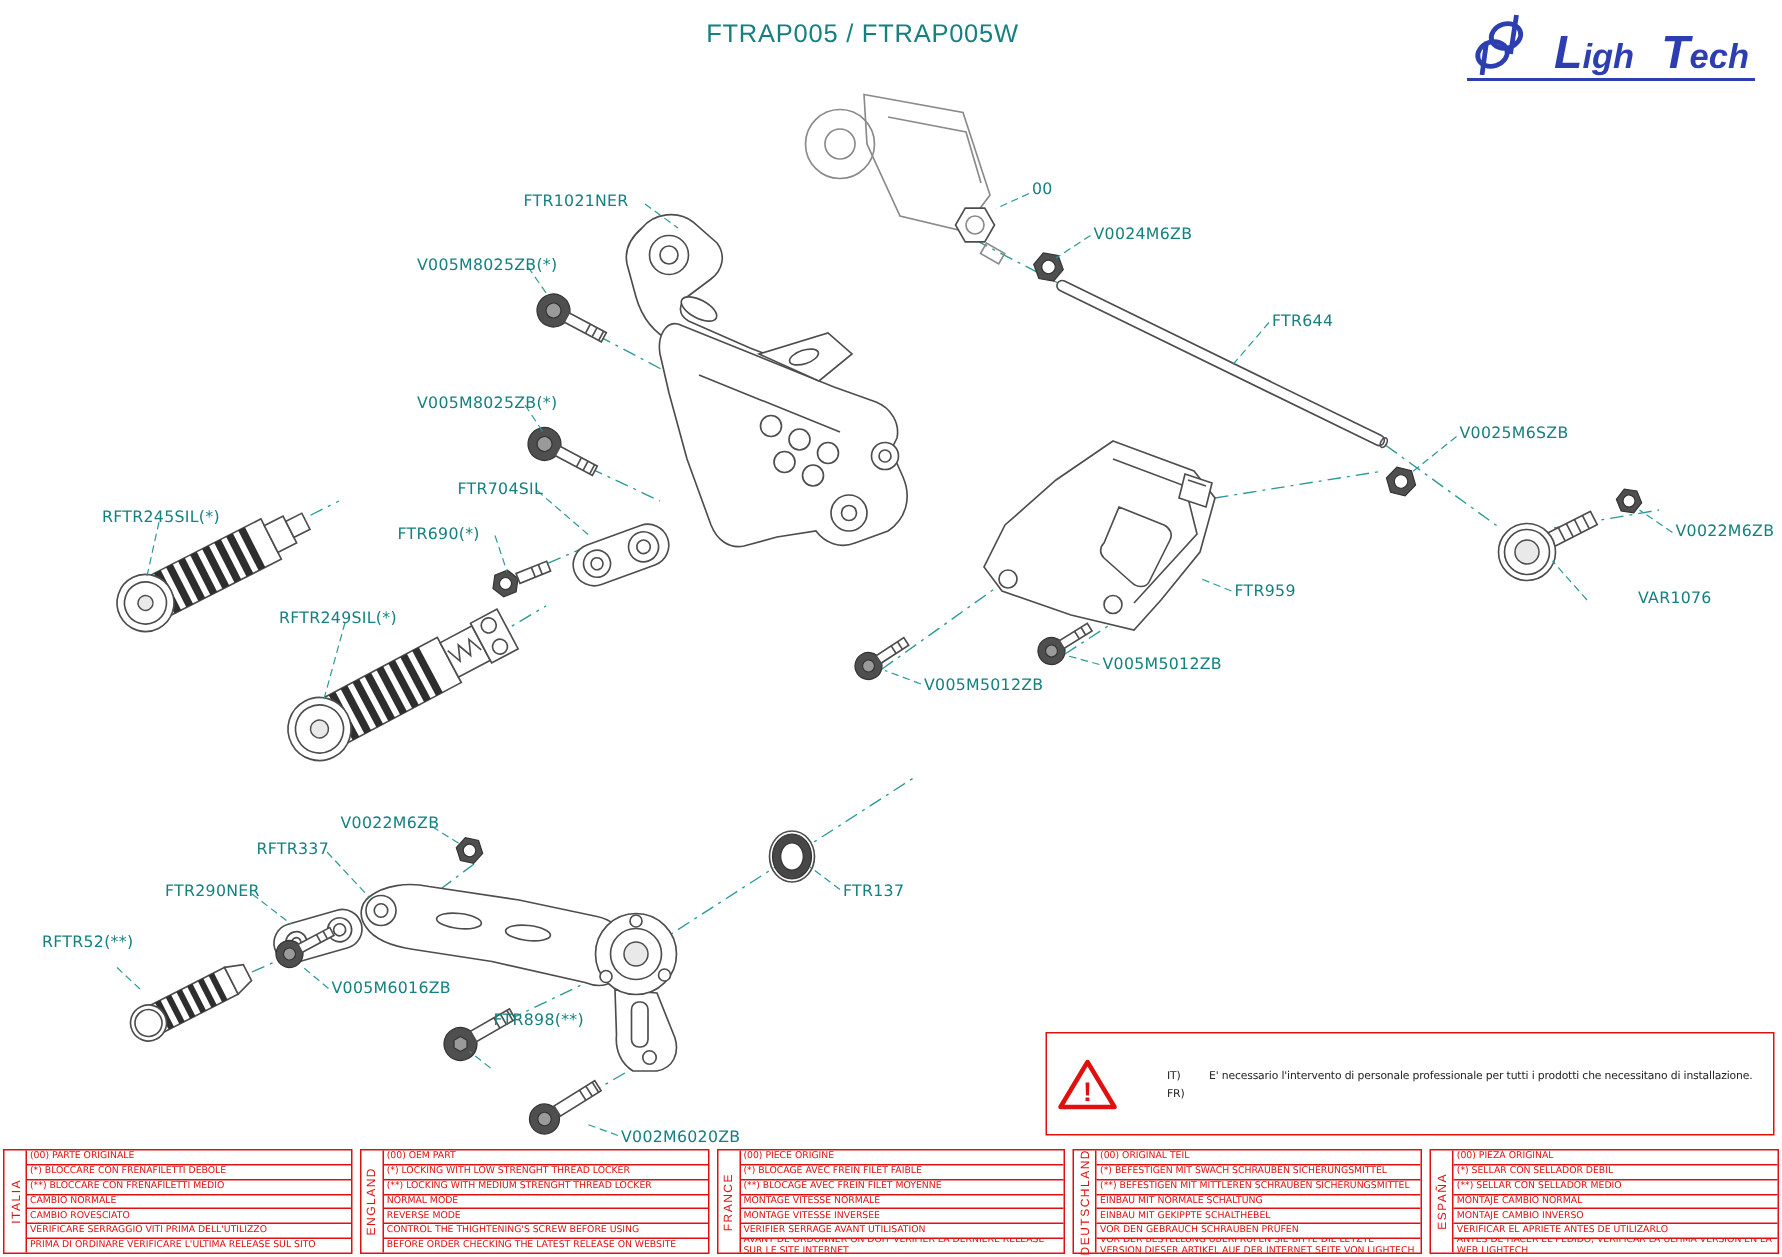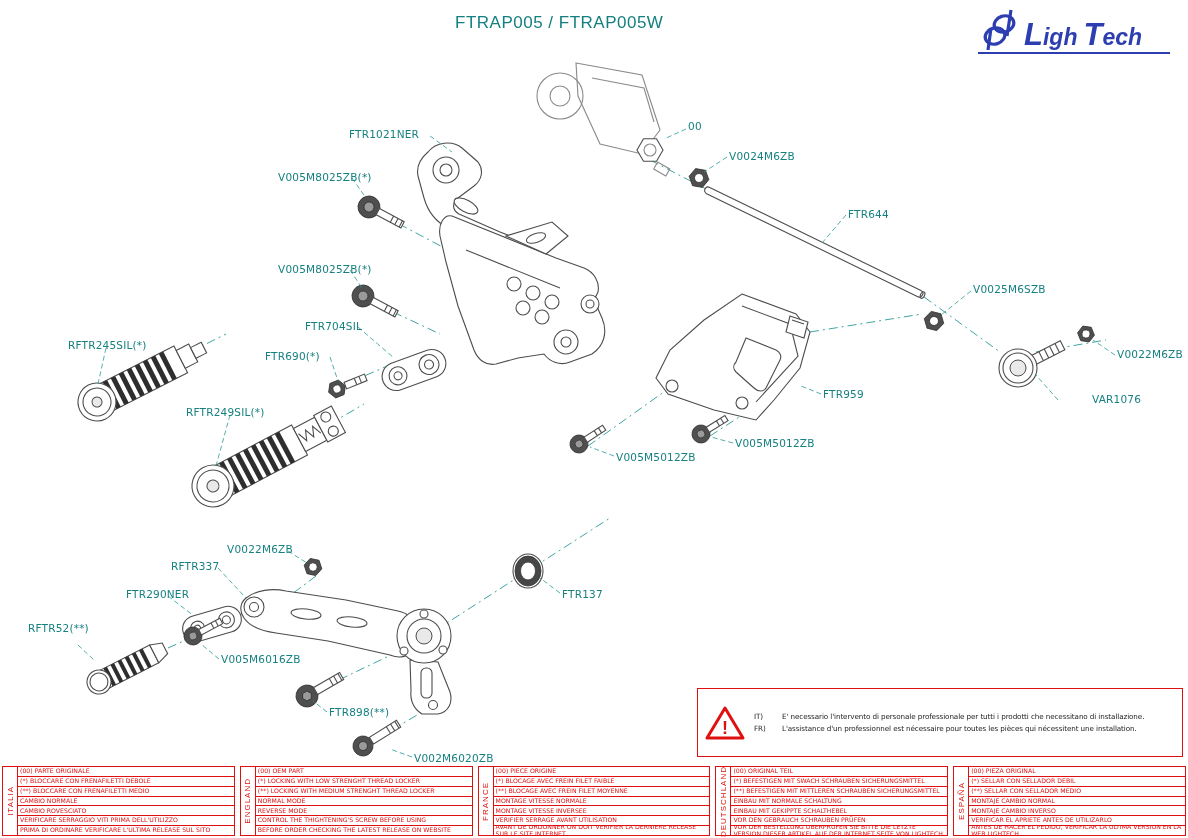--- a/index.html
+++ b/index.html
@@ -1,23 +1,23 @@
 <!DOCTYPE html>
 <html><head>
 <meta charset="utf-8">
 <style>
   html,body{margin:0;padding:0;background:#fff;}
   .canvas{position:relative;width:1188px;height:838px;background:#fff;overflow:hidden;
           font-family:"DejaVu Sans", sans-serif;}
   
-  .page-title{position:absolute;left:455px;top:13px;width:240px;
+  .page-title{position:absolute;left:455px;top:13px;width:240px;text-align:center;
       color:#168080;font-size:17px;letter-spacing:.5px;font-family:"Liberation Sans",sans-serif;}
   
   .logo{position:absolute;right:18px;top:8px;width:192px;display:flex;align-items:flex-end;
-        gap:6px;border-bottom:2px solid #2d3fb0;padding-bottom:2px;}
+        gap:18px;border-bottom:2px solid #2d3fb0;padding-bottom:2px;}
   .logo-word{display:inline-block;color:#2d3fb0;font-weight:bold;font-style:italic;
         font-family:"Liberation Sans",sans-serif;font-size:23px;line-height:1;}
   .logo-word::first-letter{font-size:31px;}
   
   svg.art{position:absolute;left:0;top:0;}
   .ln{stroke:#4d4d4d;fill:none;stroke-width:1.1;}
   .lt{stroke:#8a8a8a;fill:none;stroke-width:1.1;}
   .fw{fill:#fff;stroke:#4d4d4d;stroke-width:1.1;}
   .fg{fill:#e9e9e9;stroke:#4d4d4d;stroke-width:1;}
   .dk{fill:#4f4f4f;stroke:#333;stroke-width:.8;}
@@ -25,21 +25,21 @@
   .dash{stroke:#2a9a97;stroke-width:.9;fill:none;stroke-dasharray:9 4 2 4;}
   .leader{stroke:#2a9a97;stroke-width:.8;fill:none;stroke-dasharray:5 3;}
   
   .plabel{position:absolute;color:#168080;font-size:10.5px;letter-spacing:.2px;white-space:nowrap;}
   
   .warning-box{position:absolute;left:697px;top:688px;width:486px;height:69px;
       border:1.2px solid #e01010;box-sizing:border-box;display:flex;align-items:center;
       padding:3px 6px;gap:8px;background:#fff;}
   .warn-lines{flex:1;min-width:0;}
   .warn-line{display:flex;gap:4px;font-size:7.2px;color:#222;line-height:1.6;
-      letter-spacing:-.1px;white-space:nowrap;overflow:hidden;}
+      letter-spacing:-.1px;white-space:nowrap;overflow:hidden;margin-left:24px;}
   .warn-code{width:24px;flex:0 0 auto;}
   
   .tables{position:absolute;left:2px;right:2px;top:766px;height:70px;display:flex;gap:5px;}
   .lang-table{flex:1;display:flex;border:1px solid #e01010;box-sizing:border-box;background:#fff;min-width:0;}
   .lang-label{width:14px;flex:0 0 auto;border-right:1px solid #e01010;display:flex;
       align-items:center;justify-content:center;color:#e01010;}
   .lang-label span{writing-mode:vertical-rl;transform:rotate(180deg);font-size:8px;
       letter-spacing:1px;font-family:"Liberation Sans",sans-serif;}
   .lang-rows{flex:1;display:flex;flex-direction:column;min-width:0;}
   .lang-row{flex:1;border-top:1px solid #e01010;color:#e01010;font-size:6.2px;line-height:1.05;
@@ -365,41 +365,40 @@
     <span class="plabel" style="left:729px;top:150px">V0024M6ZB</span>
     <span class="plabel" style="left:848px;top:208px">FTR644</span>
     <span class="plabel" style="left:973px;top:283px">V0025M6SZB</span>
     <span class="plabel" style="left:1117px;top:348px">V0022M6ZB</span>
     <span class="plabel" style="left:1092px;top:393px">VAR1076</span>
     <span class="plabel" style="left:823px;top:388px">FTR959</span>
     <span class="plabel" style="left:616px;top:451px">V005M5012ZB</span>
     <span class="plabel" style="left:735px;top:437px">V005M5012ZB</span>
     <span class="plabel" style="left:227px;top:543px">V0022M6ZB</span>
     <span class="plabel" style="left:171px;top:560px">RFTR337</span>
-    <span class="plabel" style="left:126px;top:588px">FTR290NER</span>
+    <span class="plabel" style="left:110px;top:588px">FTR290NER</span>
     <span class="plabel" style="left:28px;top:622px">RFTR52(**)</span>
     <span class="plabel" style="left:221px;top:653px">V005M6016ZB</span>
-    <span class="plabel" style="left:329px;top:706px">FTR898(**)</span>
+    <span class="plabel" style="left:329px;top:674px">FTR898(**)</span>
     <span class="plabel" style="left:562px;top:588px">FTR137</span>
     <span class="plabel" style="left:414px;top:752px">V002M6020ZB</span>
   </div>
 
   <div class="warning-box">
     <svg width="42" height="38">
       <path d="M21 4 L39 34 L3 34 Z" fill="none" stroke="#e01010" stroke-width="3" stroke-linejoin="round"></path>
       <text x="21" y="30" text-anchor="middle" font-size="18" font-weight="bold" fill="#e01010" font-family="Liberation Sans, sans-serif">!</text>
     </svg>
     <div class="warn-lines">
       <div class="warn-line">
           <span class="warn-code">IT)</span>
           <span>E' necessario l'intervento di personale professionale per tutti i prodotti che necessitano di installazione.</span>
         </div>
       <div class="warn-line">
           <span class="warn-code">FR)</span>
-          <span>L'assistance d'un professionnel est nécessaire pour toutes les pièces qui nécessitent une installation.</span>
         </div>
     </div>
   </div>
 
   <div class="tables">
 
     <div class="lang-table">
       <div class="lang-label">
           <span>ITALIA</span>
         </div>

